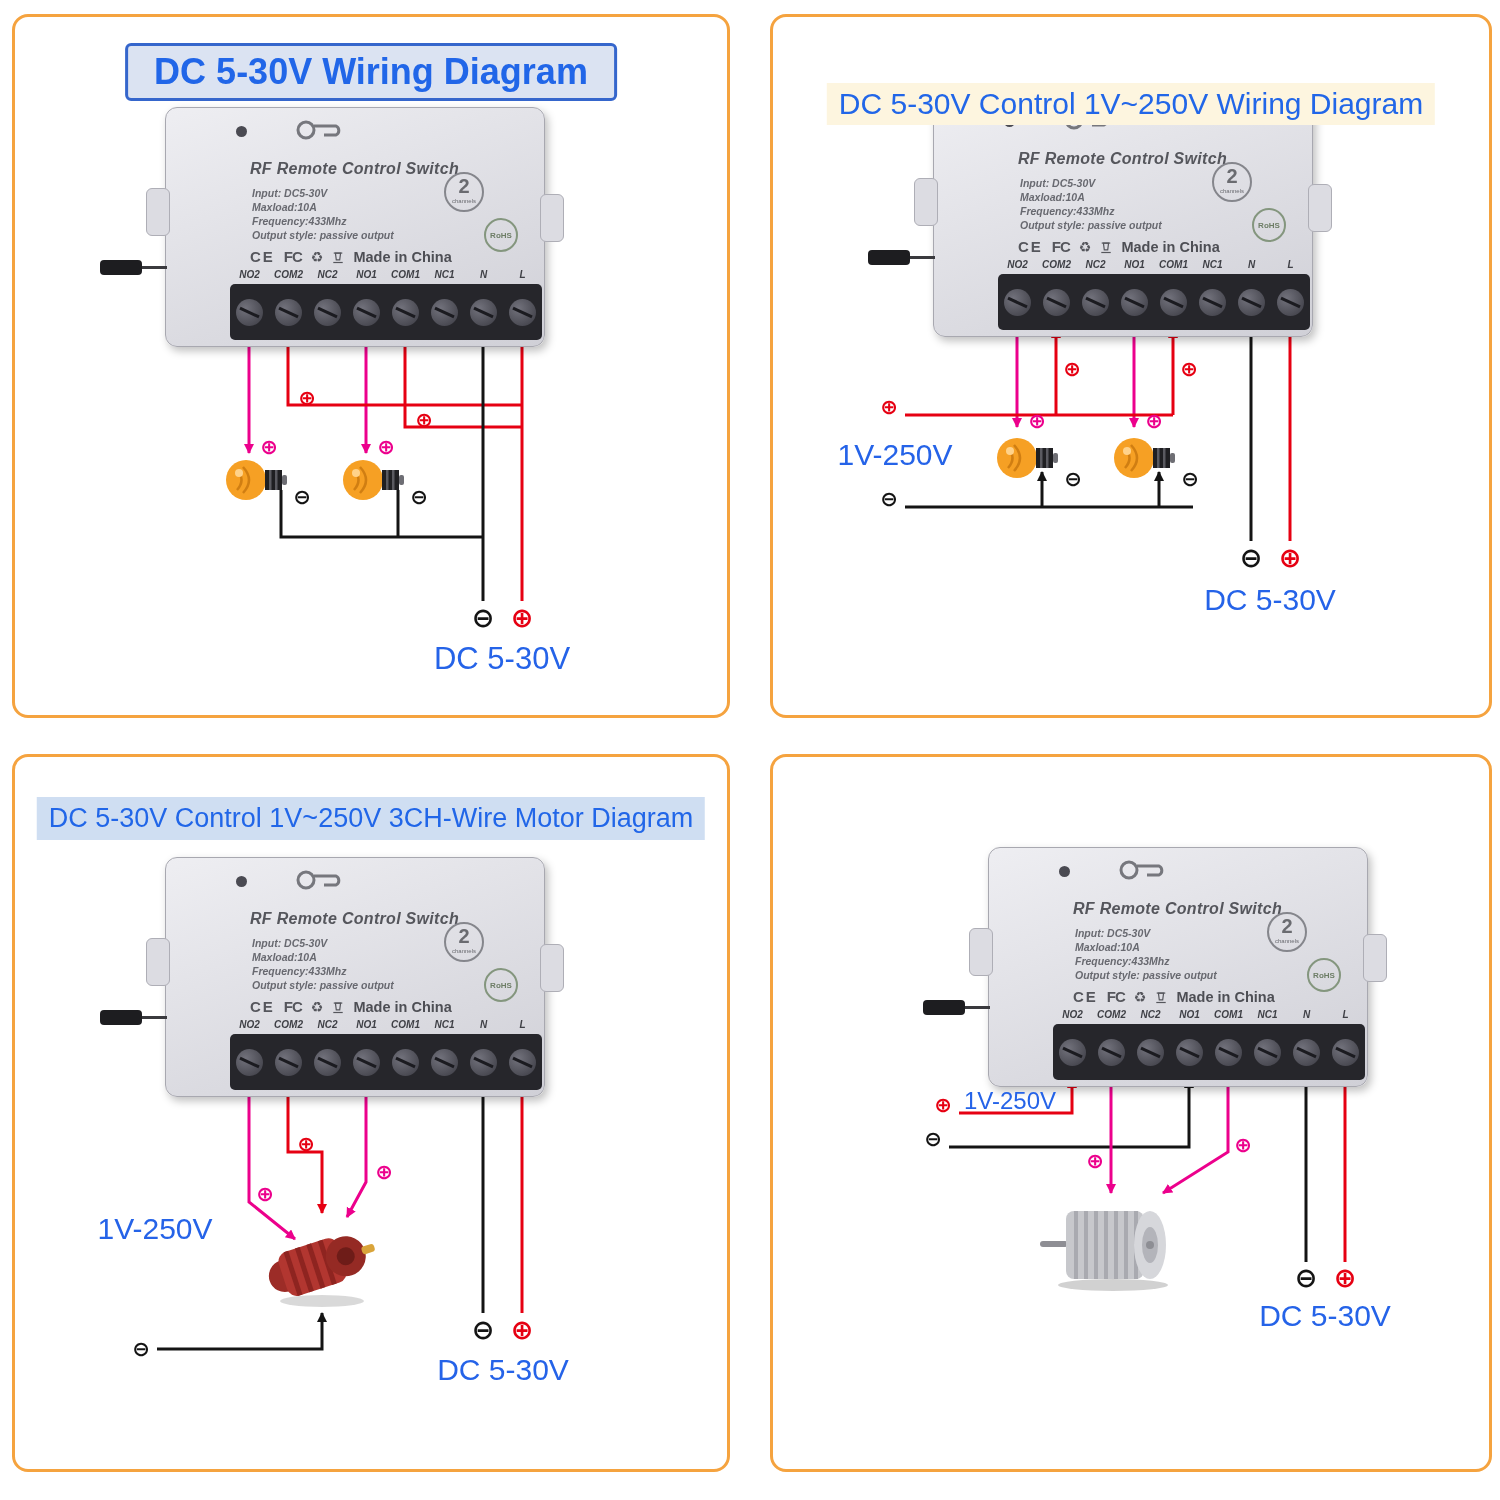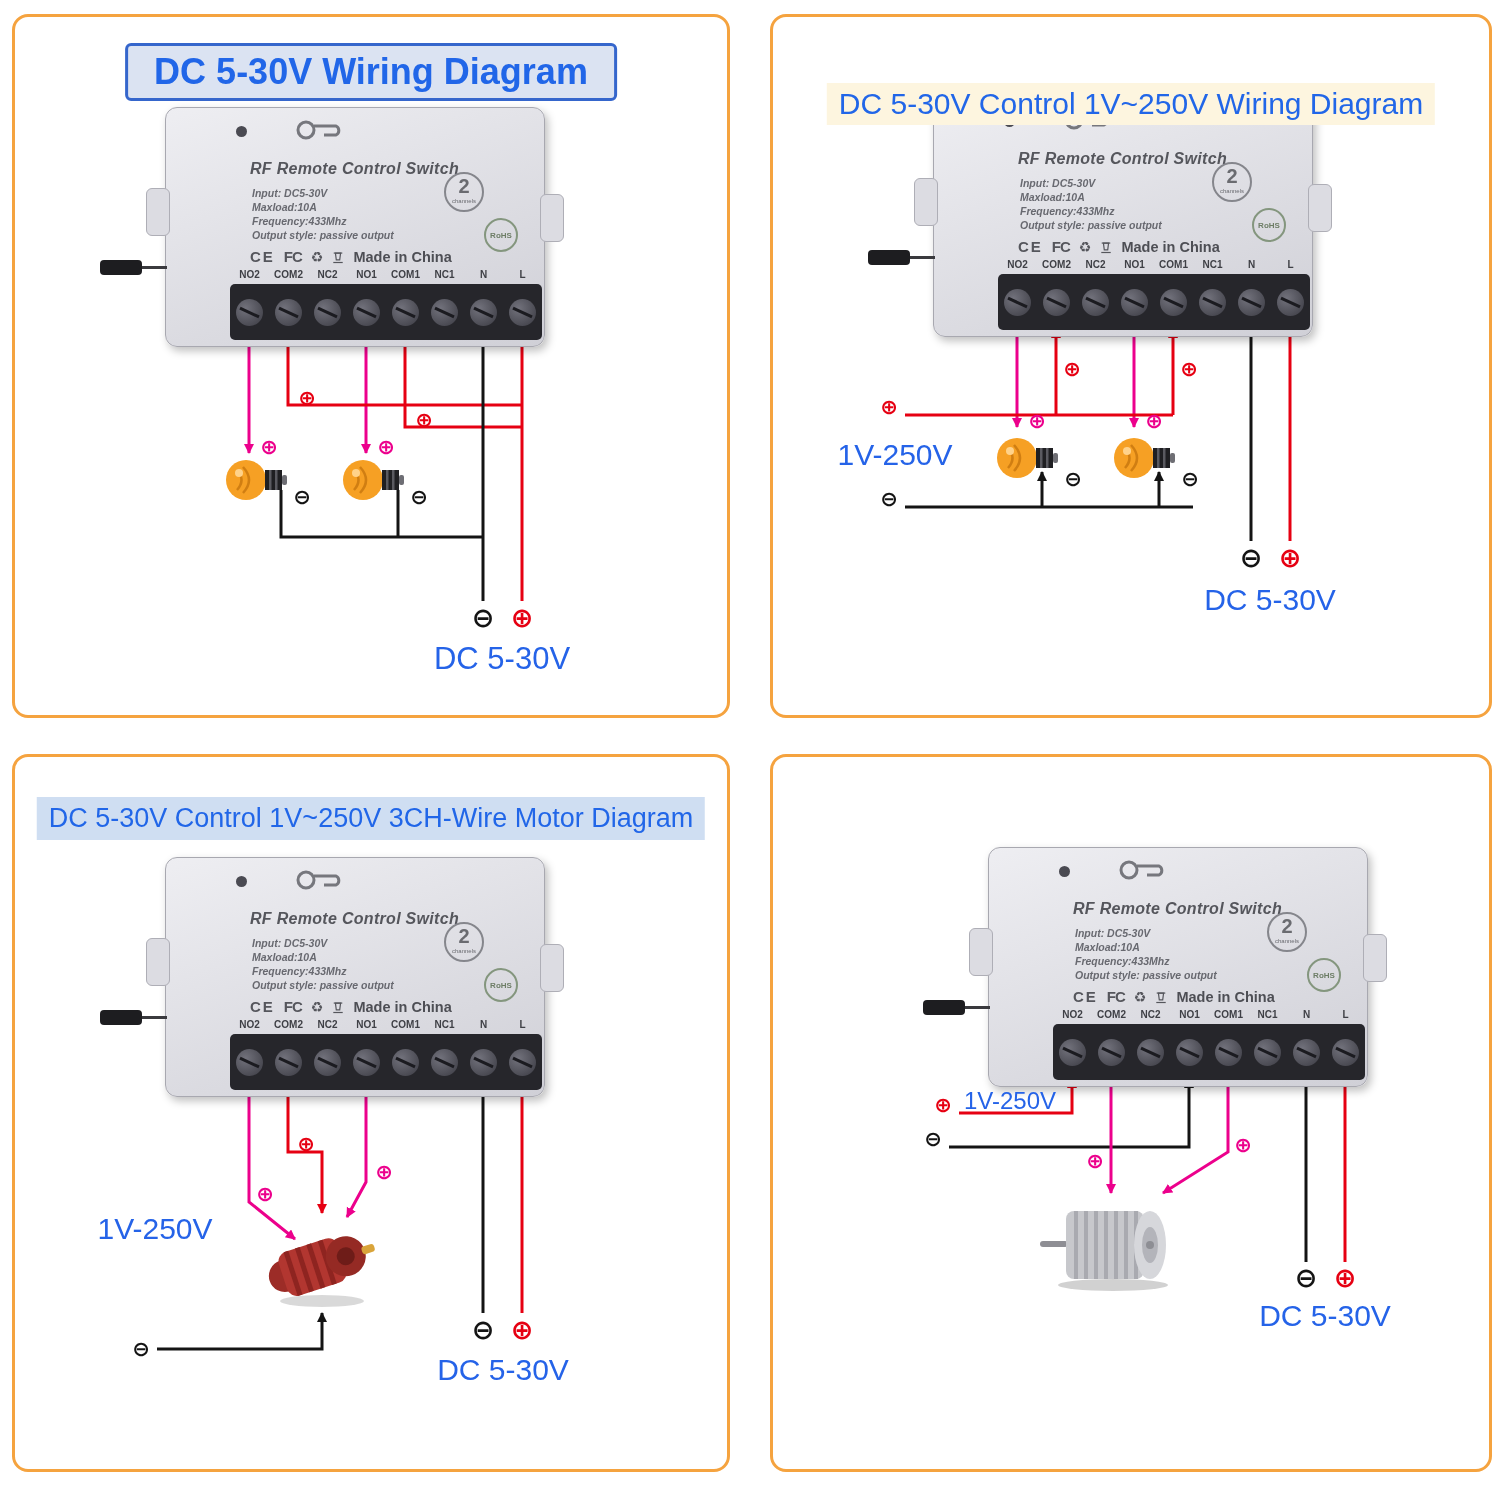--- a/index.html
+++ b/index.html
@@ -46,21 +46,21 @@
   .badge-ch{position:absolute;right:60px;top:64px;width:36px;height:36px;border:2px solid #85868c;border-radius:50%;text-align:center;color:#6a6b70;}
   .badge-ch .n{display:block;font-size:20px;font-weight:bold;line-height:24px;}
   .badge-ch .s{display:block;font-size:6px;line-height:6px;}
   .badge-rohs{position:absolute;right:26px;top:110px;width:30px;height:30px;border:2px solid #84967e;border-radius:50%;display:flex;align-items:center;justify-content:center;font-size:8px;font-weight:bold;color:#6d7d66;}
   .marks{position:absolute;left:84px;top:140px;display:flex;align-items:center;gap:9px;color:#55565c;font-weight:bold;}
   .marks .ce{font-size:15px;letter-spacing:2px;}
   .marks .fcc{font-size:15px;letter-spacing:-1px;}
   .marks .glyph{font-size:14px;font-family:"DejaVu Sans",sans-serif;}
   .marks .wee{width:12px;height:15px;}
   .marks .mic{font-size:14.5px;color:#4d4e54;}
-  .tlabels{position:absolute;left:64px;top:161px;width:312px;display:flex;}
+  .tlabels{position:absolute;left:64px;top:161px;width:312px;display:flex;font-style:italic;}
   .tlabels span{width:39px;text-align:center;font-size:10px;font-weight:bold;color:#3f4046;}
   .tstrip{position:absolute;left:64px;top:176px;width:312px;height:56px;background:#26262b;border-radius:5px;display:flex;align-items:center;}
   .tstrip .screw{flex:none;width:27px;height:27px;margin:0 6px;border-radius:50%;background:radial-gradient(circle at 35% 35%,#72727c,#3a3a42);position:relative;}
   .tstrip .screw::after{content:"";position:absolute;left:3px;top:12px;width:21px;height:3px;background:#1b1b20;transform:rotate(25deg);}
 
   
   .wires{position:absolute;inset:0;width:100%;height:100%;z-index:1;pointer-events:none;}
   .wires path{fill:none;stroke-width:3;}
   .wp{stroke:#ec008c;}
   .wr{stroke:#e60012;}

